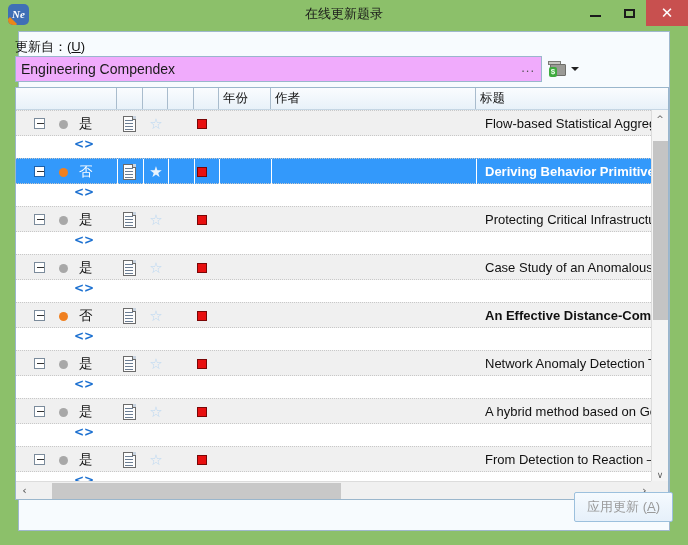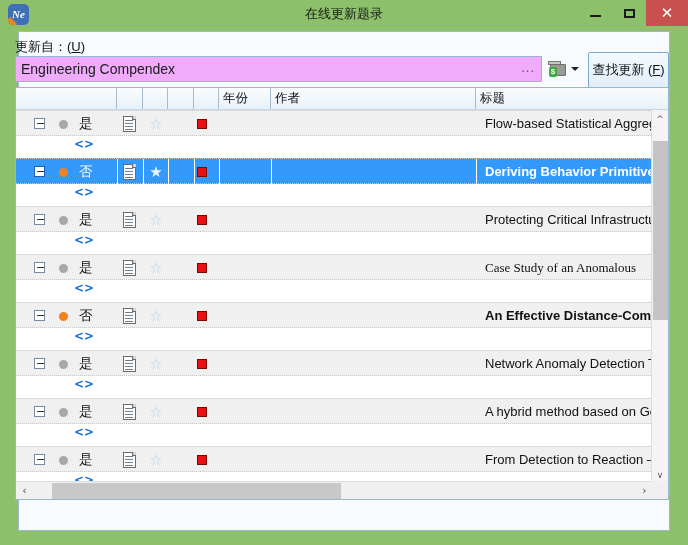--- a/index.html
+++ b/index.html
@@ -316,23 +316,20 @@
 
       <div id="db-icon-wrap">
         <span id="db-icon">
           <span class="top"></span>
           <span class="body"></span>
           <span class="dollar">$</span>
         </span>
         <span id="db-caret"></span>
       </div>
 
-      <div id="btn-find">
-        <span>查找更新 (<span class="k" style="text-decoration:underline">F</span>)</span>
-      </div>
     </div>
 
     <div id="grid">
 
       <div id="grid-header">
           <div class="hcell" style="left: 0px; width: 101px;"><span></span></div>
           <div class="hcell" style="left: 101px; width: 26px;"><span></span></div>
           <div class="hcell" style="left: 127px; width: 25px;"><span></span></div>
           <div class="hcell" style="left: 152px; width: 26px;"><span></span></div>
           <div class="hcell" style="left: 178px; width: 25px;"><span></span></div>
@@ -421,21 +418,21 @@
               <span class="ln" style="top:4px"></span>
               <span class="ln" style="top:7px"></span>
               <span class="ln" style="top:10px"></span>
               <span class="ln" style="top:13px"></span>
               <span class="fold"></span>
             </div>
             <div class="star">☆</div>
             <div class="flag"></div>
             <div class="cell year" style="left: 208px; width: 52px;"></div>
             <div class="cell author" style="left: 260px; width: 205px;"></div>
-            <div class="cell title" style="left: 464px; width: 173px; font-family: Liberation Serif, serif;">Case Study of an Anomalous </div>
+            <div class="cell title" style="left: 464px; width: 173px;">Case Study of an Anomalous </div>
           </div>
           <div class="subrow">
             <div class="chev"><b>&lt;</b><b>&gt;</b></div>
           </div>
           <div class="row">
             <div class="expander"></div>
             <div class="dot orange"></div>
             <div class="yn">否</div>
             <div class="docicon">
               <span class="pg"></span>
@@ -526,15 +523,18 @@
       </div>
 
       <div id="hscroll">
         <div class="hbtn" id="h-left">‹</div>
         <div id="h-thumb" style="left: 36.06px; width: 288.96px;"></div>
         <div class="hbtn" id="h-right">›</div>
       </div>
       <div id="corner-box"></div>
     </div>
 
+    <div id="btn-apply" style="color: rgb(154, 154, 154);">
+      <span>应用更新 (<span class="k" style="text-decoration:underline">A</span>)</span>
+    </div>
 
   </div>
 </div>
 
 </body></html>

